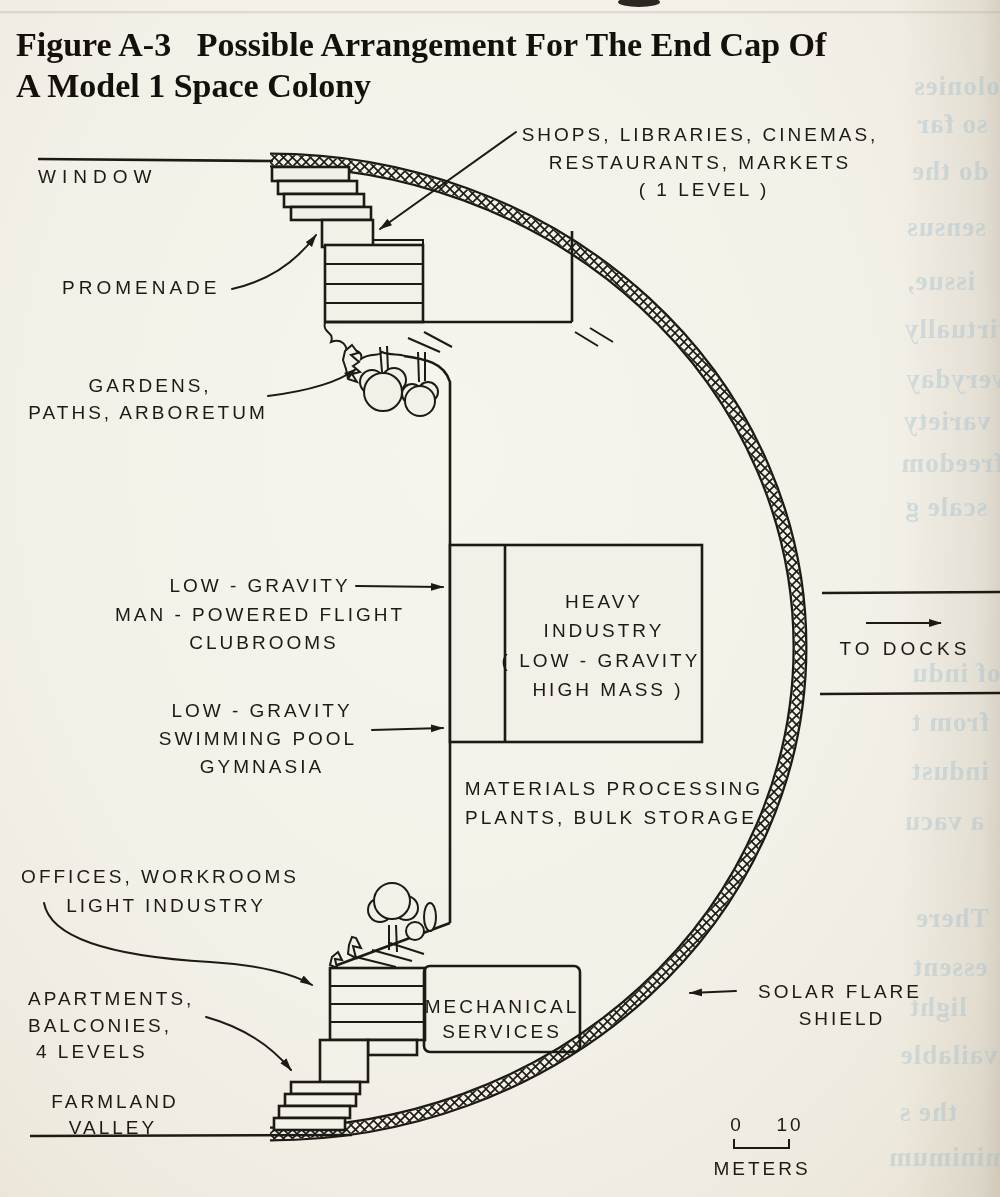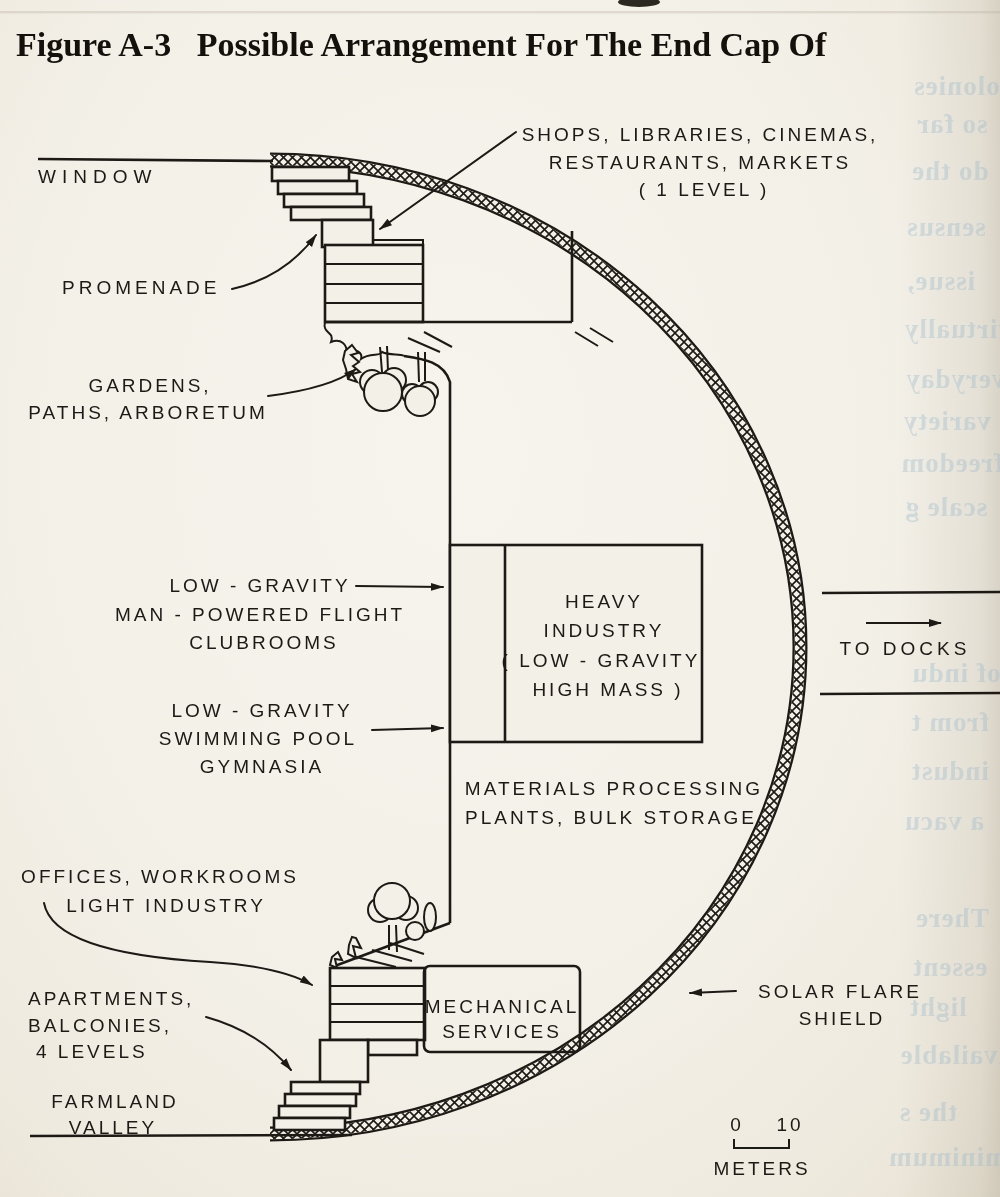--- a/index.html
+++ b/index.html
@@ -34,20 +34,21 @@
     font-size:27px;fill:#9cbccd;opacity:.38;letter-spacing:1px;
   }
 </style>
 </head>
 <body>
 
 <div class="page">
 
   <div class="title">
     <span class="title-line">Figure A-3   Possible Arrangement For The End Cap Of</span>
+    <span class="title-line">A Model 1 Space Colony</span>
   </div>
 
   <svg width="1000" height="1197" viewBox="0 0 1000 1197">
     <defs>
       <pattern id="xh" width="9" height="9" patternUnits="userSpaceOnUse">
         <path d="M0,0 L9,9 M9,0 L0,9" stroke="#1d1a16" stroke-width="1.6" fill="none"></path>
       </pattern>
       <marker id="ah" markerWidth="14" markerHeight="10" refX="12" refY="4.5" orient="auto" markerUnits="userSpaceOnUse">
         <path d="M0,0.6 L13,4.5 L0,8.4 z" fill="#1d1a16"></path>
       </marker>

